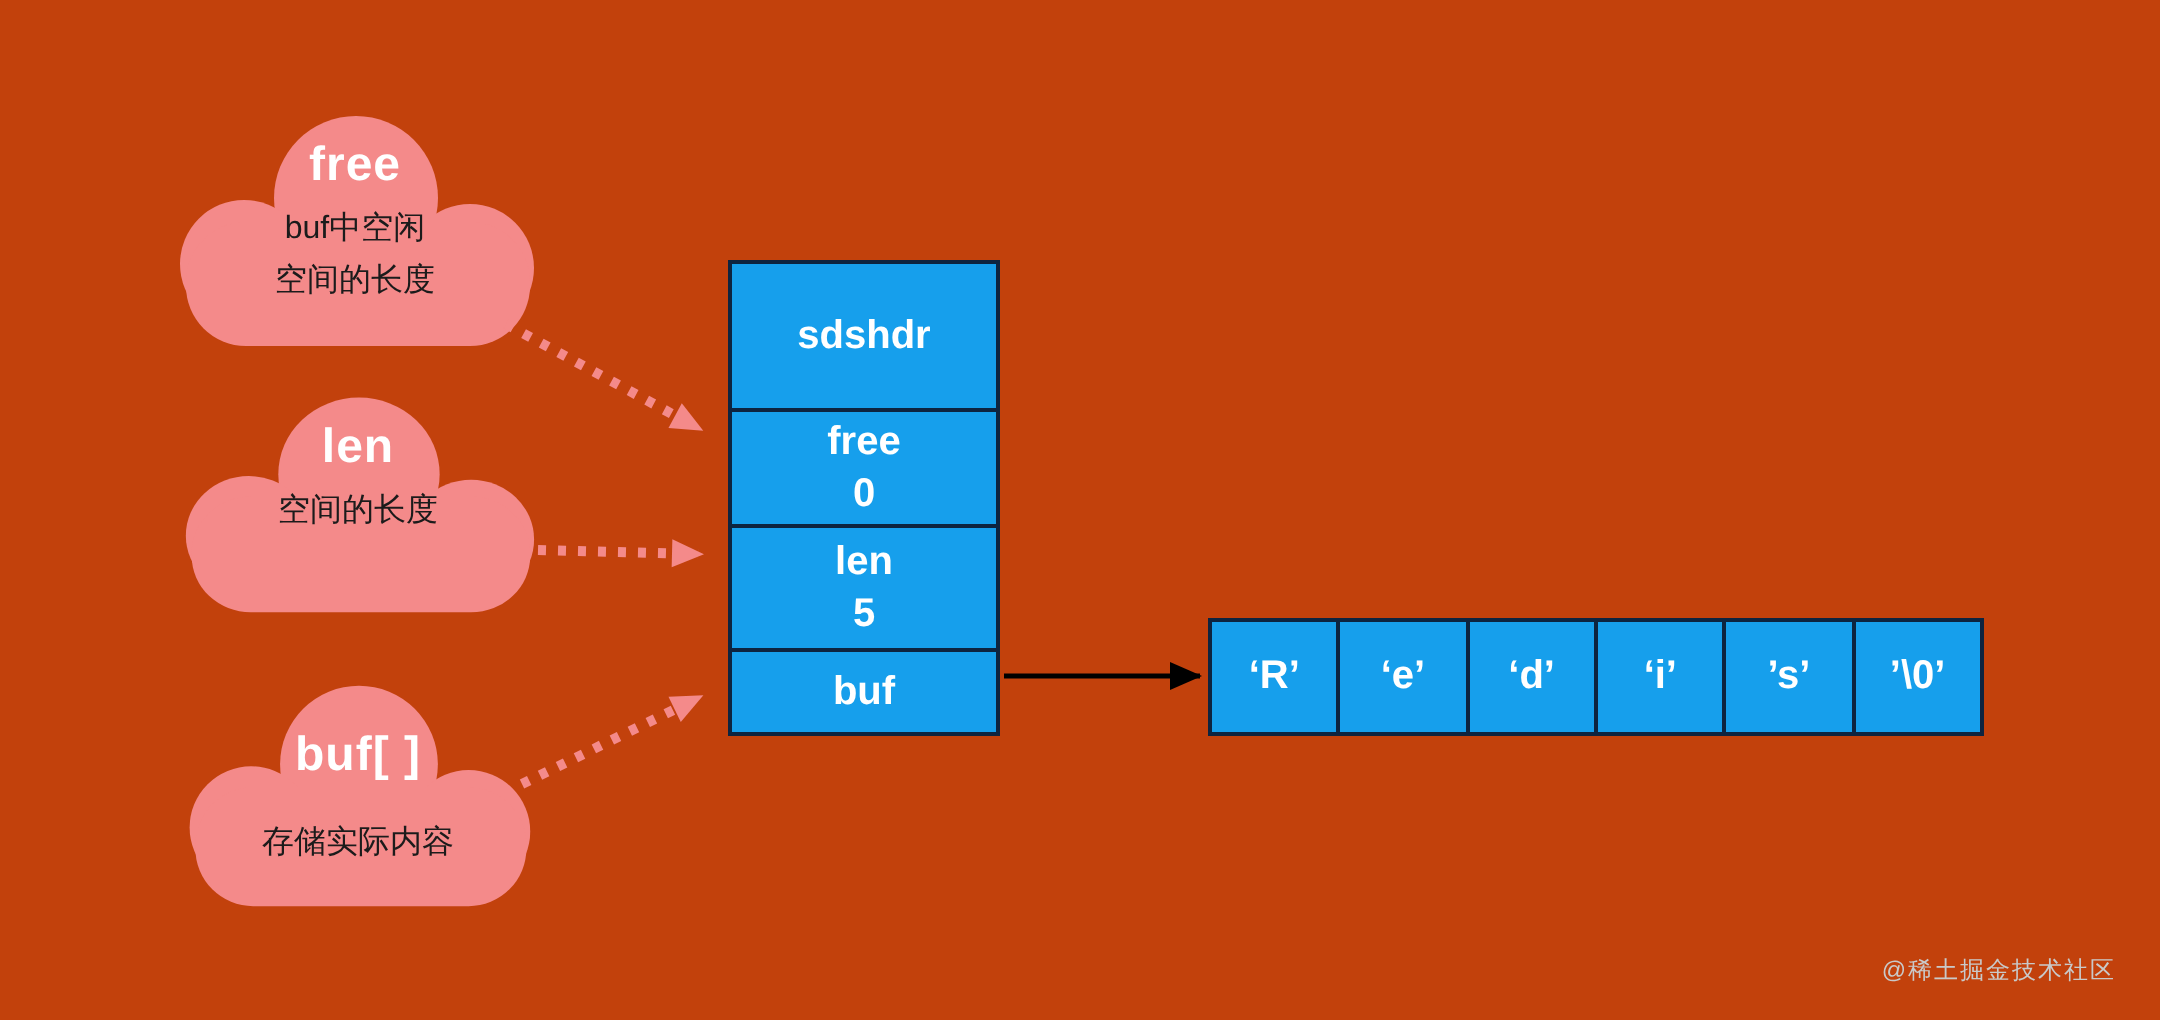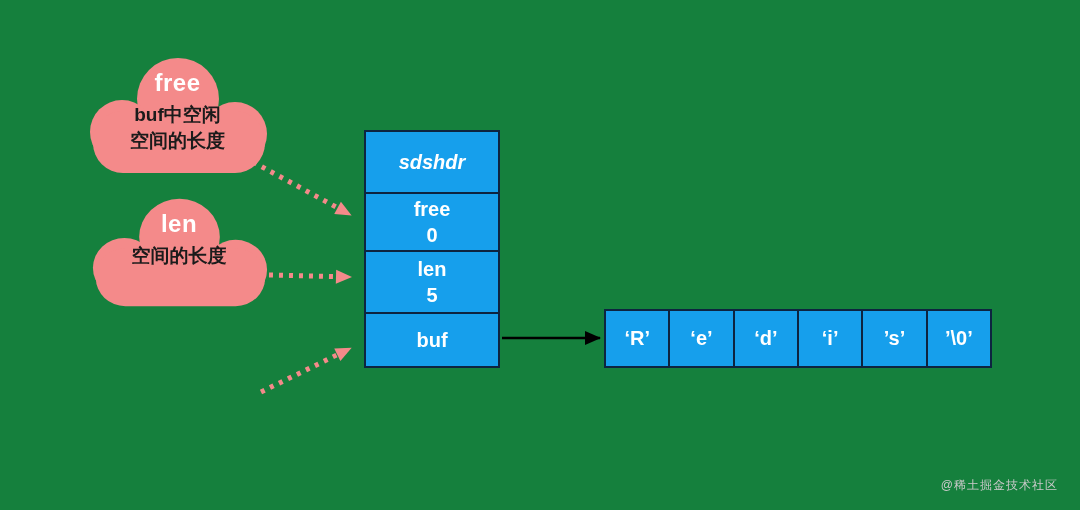--- a/index.html
+++ b/index.html
@@ -5,49 +5,49 @@
   :root{
     --pink:#f48a8a;
     --blue:#169fec;
     --border:#0d2440;
     --cloud-text:#1b1b1b;
     --watermark:#c9c9c9;
     --arrow-black:#000000;
   }
   *{margin:0;padding:0;box-sizing:border-box;}
   body{background:#ffffff;font-family:"Liberation Sans","DejaVu Sans",sans-serif;}
-  .canvas{position:relative;width:1080px;height:510px;background:#15803d;overflow:hidden;}
+  .canvas{position:relative;width:1080px;height:510px;background:#c2410c;overflow:hidden;}
 
   
   .cloud{position:absolute;}
   .cloud svg.cloud-shape{position:absolute;left:0;top:0;width:100%;height:100%;fill:var(--pink);}
   .cloud-title{
     position:absolute;top:14px;left:0;right:0;text-align:center;
     color:#ffffff;font-size:24px;font-weight:bold;letter-spacing:0.5px;
   }
   .cloud-lines{
     position:absolute;top:47px;left:0;right:0;text-align:center;
-    color:var(--cloud-text);font-size:19px;font-weight:bold;line-height:26px;
+    color:var(--cloud-text);font-size:16px;font-weight:normal;line-height:26px;
   }
   .cloud.low .cloud-title{top:24px;}
   .cloud.low .cloud-lines{top:69px;}
 
   
   .sds-struct{
     position:absolute;left:364px;top:130px;width:136px;height:238px;
     border:2px solid var(--border);background:var(--blue);
     display:flex;flex-direction:column;
   }
   .sds-cell{
     display:flex;flex-direction:column;align-items:center;justify-content:center;
     color:#ffffff;font-size:20px;font-weight:600;line-height:26px;
     border-bottom:2px solid var(--border);
   }
   .sds-cell:last-child{border-bottom:none;}
-  .sds-cell.c0{height:62px;font-style:italic;}
+  .sds-cell.c0{height:74px;}
   .sds-cell.c1{height:58px;}
   .sds-cell.c2{height:62px;}
   .sds-cell.c3{flex:1;}
 
   
   .buf-array{
     position:absolute;left:604px;top:309px;width:388px;height:59px;
     border:2px solid var(--border);background:var(--blue);
     display:flex;
   }
@@ -96,20 +96,32 @@
       <circle cx="37" cy="77" r="32"></circle>
       <circle cx="150" cy="79" r="32"></circle>
       <rect x="8" y="56" width="172" height="62" rx="30"></rect>
     </svg>
     <div class="cloud-title">len</div>
     <div class="cloud-lines">
       <div>空间的长度</div>
     </div>
   </div>
 
+  <div class="cloud low" style="left:90px;top:340px;width:178px;height:115px;">
+    <svg class="cloud-shape" viewBox="0 0 185 120" preserveAspectRatio="none" aria-hidden="true">
+      <circle cx="93" cy="44" r="41"></circle>
+      <circle cx="37" cy="77" r="32"></circle>
+      <circle cx="150" cy="79" r="32"></circle>
+      <rect x="8" y="56" width="172" height="62" rx="30"></rect>
+    </svg>
+    <div class="cloud-title">buf[ ]</div>
+    <div class="cloud-lines">
+      <div>存储实际内容</div>
+    </div>
+  </div>
 
   <div class="sds-struct">
     <div class="sds-cell c0">
       <span>sdshdr</span>
     </div>
     <div class="sds-cell c1">
       <span>free</span>
       <span>0</span>
     </div>
     <div class="sds-cell c2">

